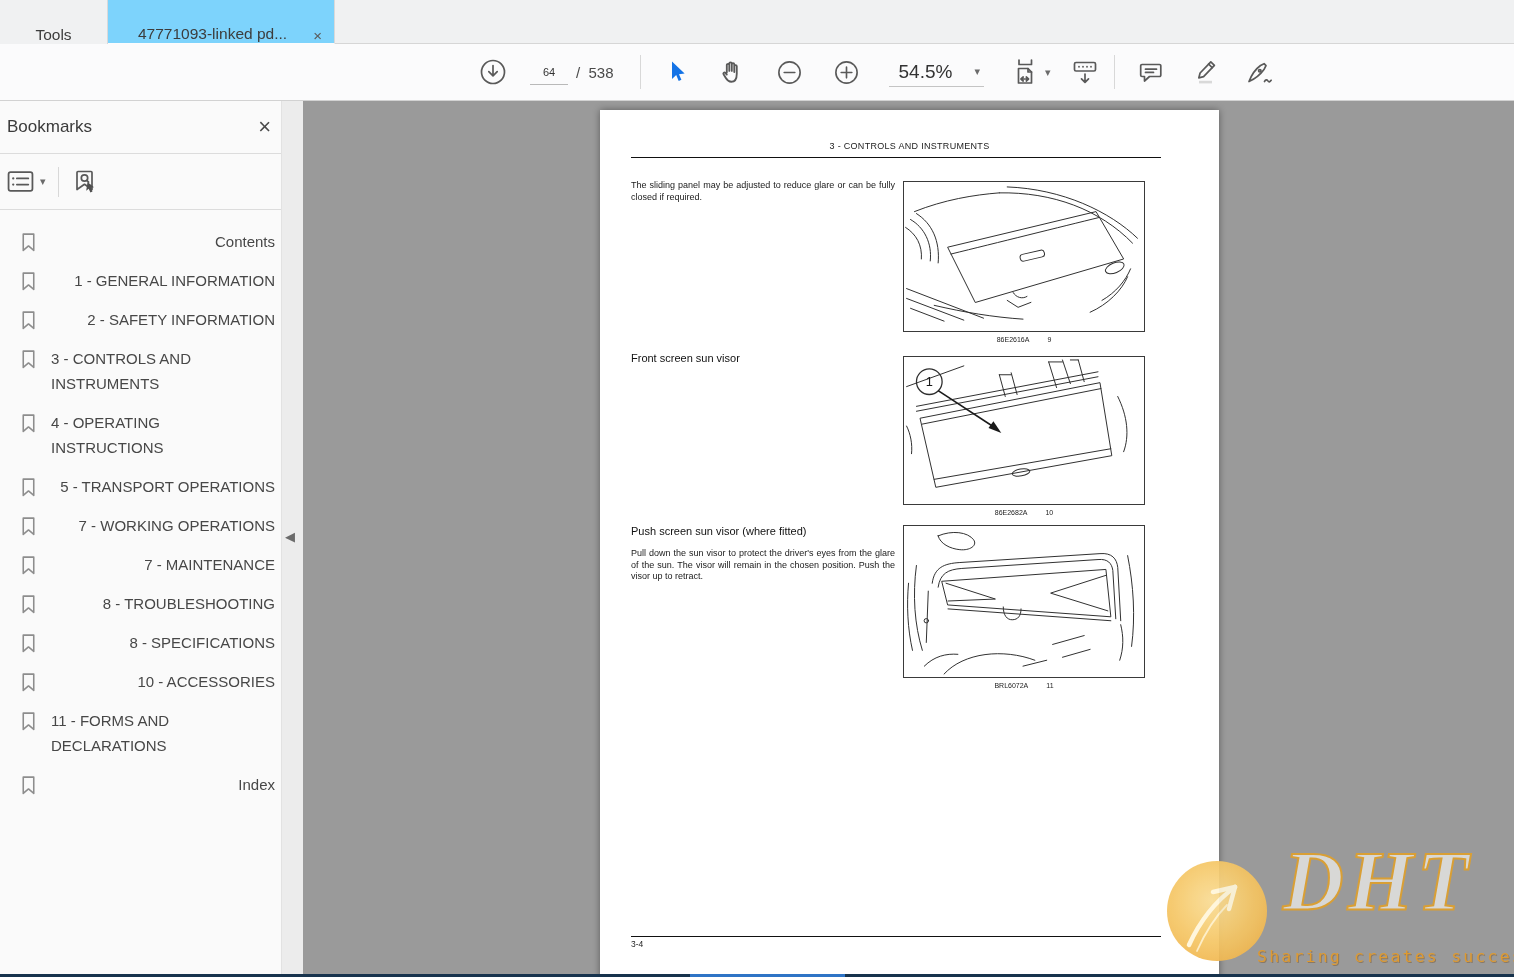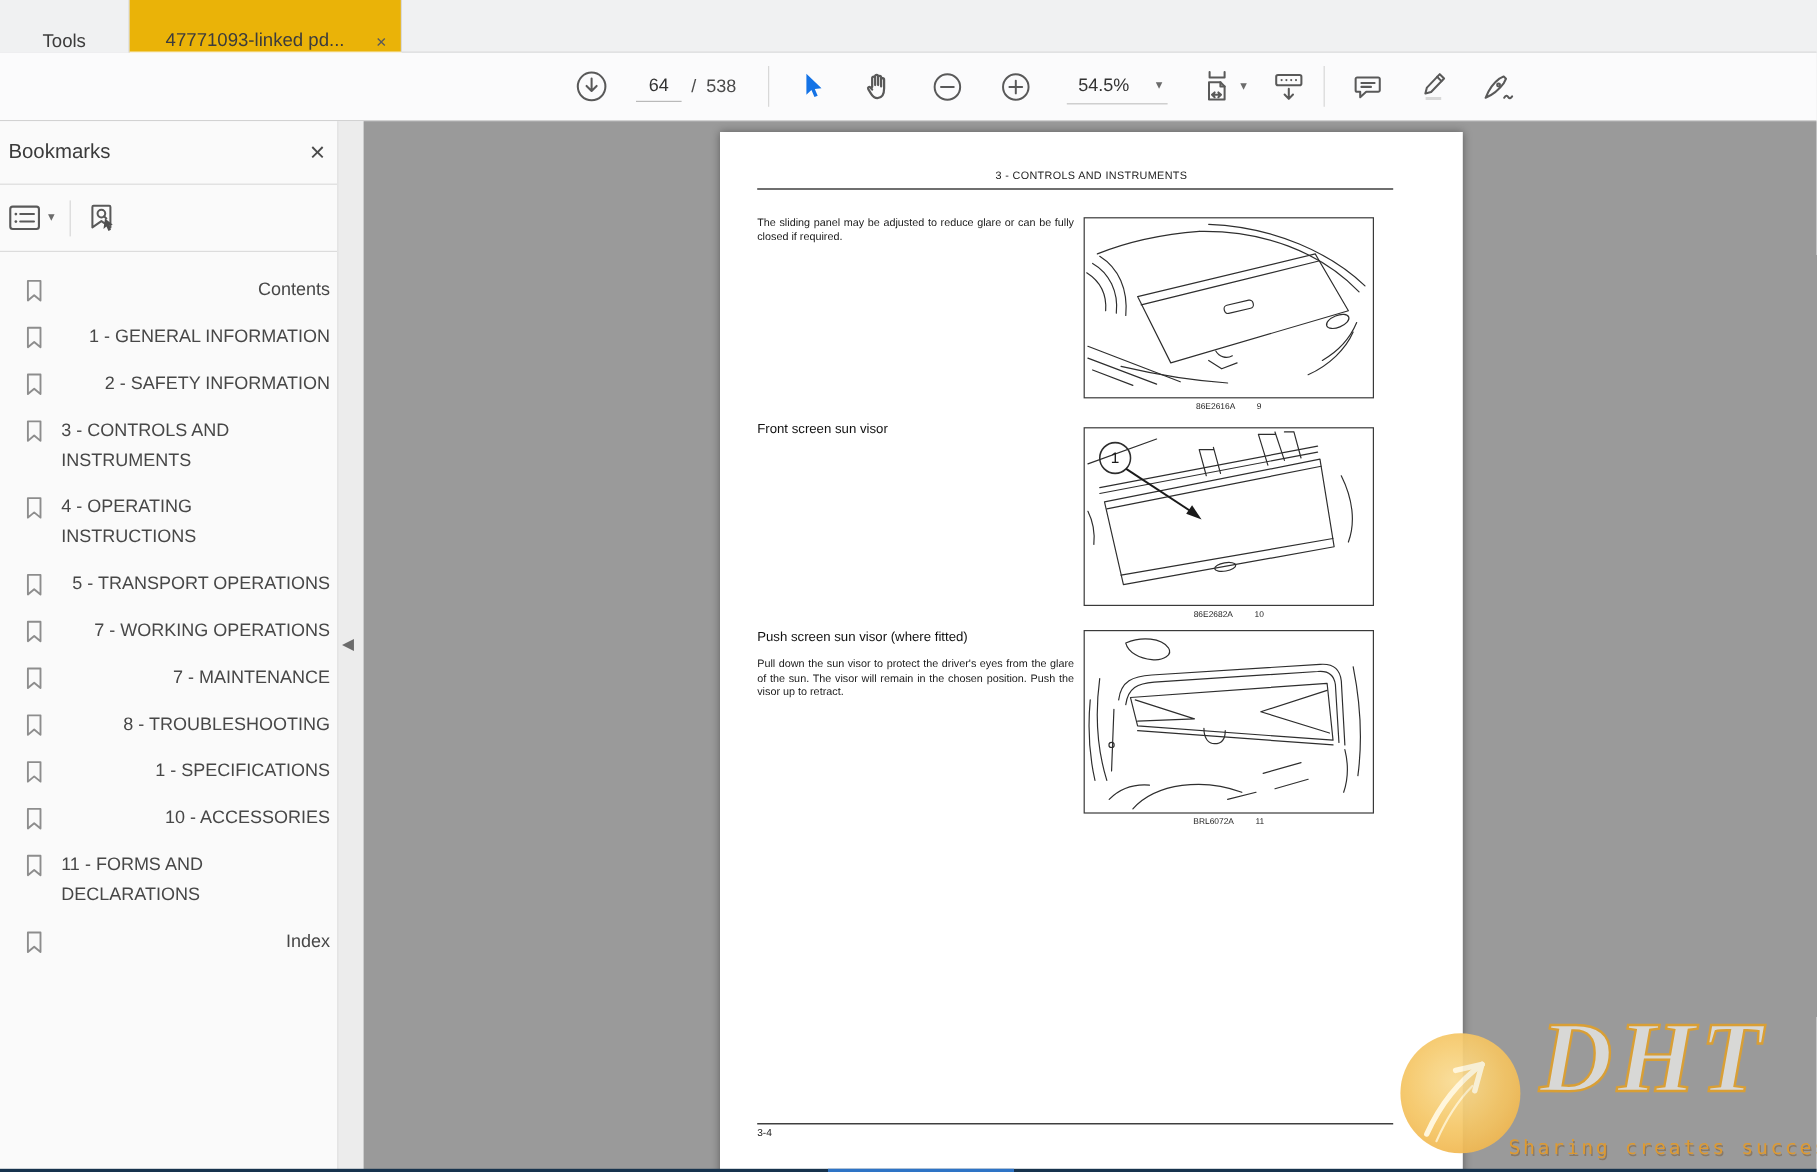--- a/index.html
+++ b/index.html
@@ -4,34 +4,34 @@
 <style>
   * { margin:0; padding:0; box-sizing:border-box; }
   html,body { width:1514px; height:977px; overflow:hidden; }
   body { font-family:"Liberation Sans", sans-serif; background:#fff; }
   #app { position:relative; width:1514px; height:977px; overflow:hidden; background:#f0f1f2; }
 
   
   .tabbar { position:absolute; left:0; top:0; width:100%; height:44px; background:#f0f1f2; border-bottom:1px solid #d6d6d6; display:flex; }
   .tab { height:44px; display:flex; align-items:flex-end; font-size:15.5px; color:#3c3c3c; cursor:default; }
   .tab-tools { width:108px; justify-content:center; border-right:1px solid #d9d9d9; background:#f0f1f2; }
-  .tab-doc { width:227px; background:#eab308; border-right:1px solid #d9d9d9; padding:0 12px 0 30px; position:relative; margin-bottom:-1px; border-bottom:1px solid #fcfcfd; }
+  .tab-doc { width:227px; background:#7dd3fc; border-right:1px solid #d9d9d9; padding:0 12px 0 30px; position:relative; margin-bottom:-1px; border-bottom:1px solid #fcfcfd; }
   .tab-doc .tab-label { flex:1; white-space:nowrap; overflow:hidden; }
   .tab-close { font-size:15px; color:#5a5a5a; margin-left:8px; line-height:1; }
 
   
   .toolbar { position:absolute; left:0; top:44px; width:100%; height:57px; background:#fbfbfc; border-bottom:1px solid #d2d2d2; display:flex; align-items:center; padding-left:478px; }
   .ticon { display:flex; align-items:center; justify-content:center; }
   .ticon svg { display:block; }
   .stroke { stroke:#595959; stroke-width:1.7; fill:none; stroke-linecap:round; stroke-linejoin:round; }
   .tsep { width:1px; height:34px; background:#d8d8d8; }
-  .page-num { width:38px; height:26px; border:none; border-bottom:1px solid #b9b9b9; background:transparent; text-align:center; font-size:15px; color:#333; font-family:"Liberation Sans",sans-serif; }
+  .page-num { width:38px; height:26px; border:none; border-bottom:1px solid #b9b9b9; background:transparent; text-align:center; font-size:11px; color:#333; font-family:"Liberation Sans",sans-serif; }
   .page-total { font-size:15px; color:#4a4a4a; white-space:nowrap; }
   .zoom-ctl { display:flex; align-items:center; border-bottom:1px solid #c4c4c4; height:30px; padding:0 4px 0 10px; }
-  .zoom-val { font-size:15px; color:#333; margin-right:22px; }
+  .zoom-val { font-size:19px; color:#333; margin-right:22px; }
   .caret { font-size:11px; color:#6b6b6b; line-height:1; }
 
   
   .m22{margin-right:22px}.m24{margin-right:24px}.m26{margin-right:26px}.m28{margin-right:28px}.m30{margin-right:30px}.m8{margin-right:8px}.m14{margin-right:14px}.m20{margin-right:20px}
 
   
   .bmpanel { position:absolute; left:0; top:101px; width:281px; bottom:0; background:#fafafa; }
   .bm-head { height:53px; display:flex; align-items:center; padding:0 10px 0 7px; border-bottom:1px solid #dcdcdc; }
   .bm-title { font-size:17px; color:#3b3b3b; flex:1; }
   .bm-close { font-size:22px; color:#4a4a4a; line-height:1; }
@@ -275,21 +275,21 @@
       <div class="bm-item">
           <svg width="17" height="21" viewBox="0 0 16 20">
             <path class="bmstroke" d="M3 2 h10 v15.5 L8 13.3 3 17.5 Z"></path>
           </svg>
           <span class="bm-label">8 - TROUBLESHOOTING</span>
         </div>
       <div class="bm-item">
           <svg width="17" height="21" viewBox="0 0 16 20">
             <path class="bmstroke" d="M3 2 h10 v15.5 L8 13.3 3 17.5 Z"></path>
           </svg>
-          <span class="bm-label">1 - SPECIFICATIONS</span>
+          <span class="bm-label">8 - SPECIFICATIONS</span>
         </div>
       <div class="bm-item">
           <svg width="17" height="21" viewBox="0 0 16 20">
             <path class="bmstroke" d="M3 2 h10 v15.5 L8 13.3 3 17.5 Z"></path>
           </svg>
           <span class="bm-label">10 - ACCESSORIES</span>
         </div>
       <div class="bm-item">
           <svg width="17" height="21" viewBox="0 0 16 20">
             <path class="bmstroke" d="M3 2 h10 v15.5 L8 13.3 3 17.5 Z"></path>

